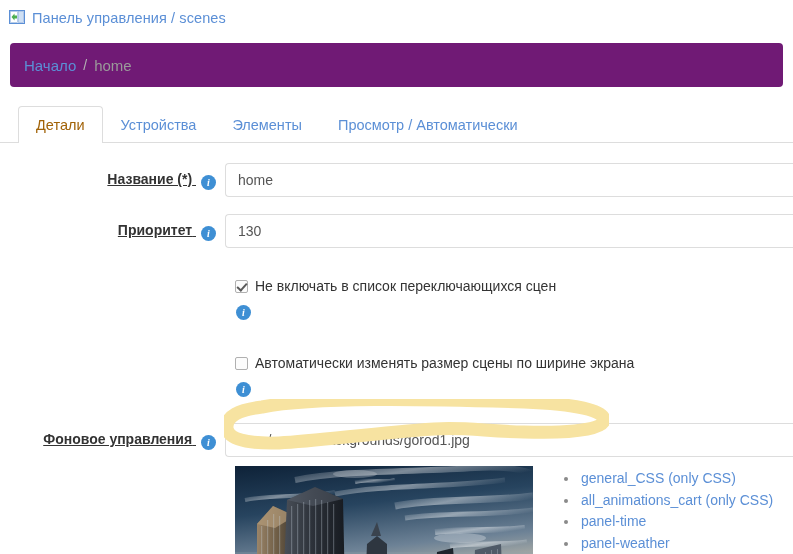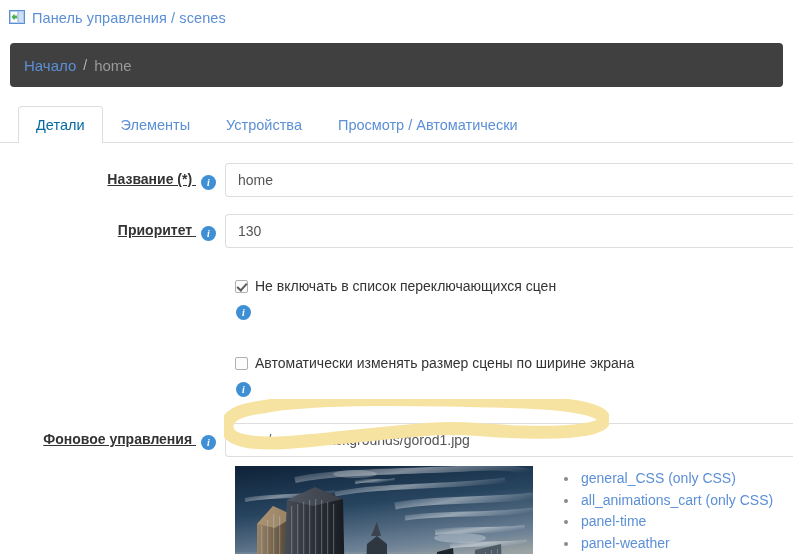--- a/index.html
+++ b/index.html
@@ -36,21 +36,21 @@
     font-size: 14.5px;
     color: #5b8fd6;
     white-space: nowrap;
     letter-spacing: .1px;
   }
   .app-header-title .sep { color: #5b8fd6; }
 
   
   .breadcrumb-bar {
     margin: 11px 10px 0 10px;
-    background: #404040;
+    background: #701a75;
     border-radius: 4px;
     height: 44px;
     display: flex;
     align-items: center;
     padding-left: 14px;
     box-sizing: border-box;
   }
   .breadcrumb-link {
     color: #5b8fd6;
     font-size: 15px;
@@ -94,21 +94,21 @@
     cursor: pointer;
     position: relative;
     z-index: 2;
     white-space: nowrap;
     border: 1px solid transparent;
     border-bottom: none;
     box-sizing: border-box;
     height: 37px;
   }
   .tab.active {
-    color: #0369a1;
+    color: #a16207;
     background: #ffffff;
     border-color: #dddddd;
     border-radius: 4px 4px 0 0;
   }
   .tab.active:after {
     content: "";
     position: absolute;
     left: 0;
     right: 0;
     bottom: -1px;
@@ -303,22 +303,22 @@
 </div>
 
 <div class="breadcrumb-bar">
   <span class="breadcrumb-link">Начало</span>
   <span class="breadcrumb-sep">/</span>
   <span class="breadcrumb-current">home</span>
 </div>
 
 <div class="tabs">
   <div class="tab active">Детали</div>
+  <div class="tab">Устройства</div>
   <div class="tab">Элементы</div>
-  <div class="tab">Устройства</div>
   <div class="tab">Просмотр / Автоматически</div>
 </div>
 
 <div class="form">
 
   <div class="highlight-marker">
     <svg width="385" height="52" viewBox="0 0 385 52" xmlns="http://www.w3.org/2000/svg">
       <path d="M38 8 C 90 -2, 200 0, 300 3 C 350 5, 382 11, 380 22
                C 378 33, 330 34, 300 33 C 260 32, 240 28, 210 30
                C 150 34, 95 42, 55 44 C 22 45, 4 40, 3 29

